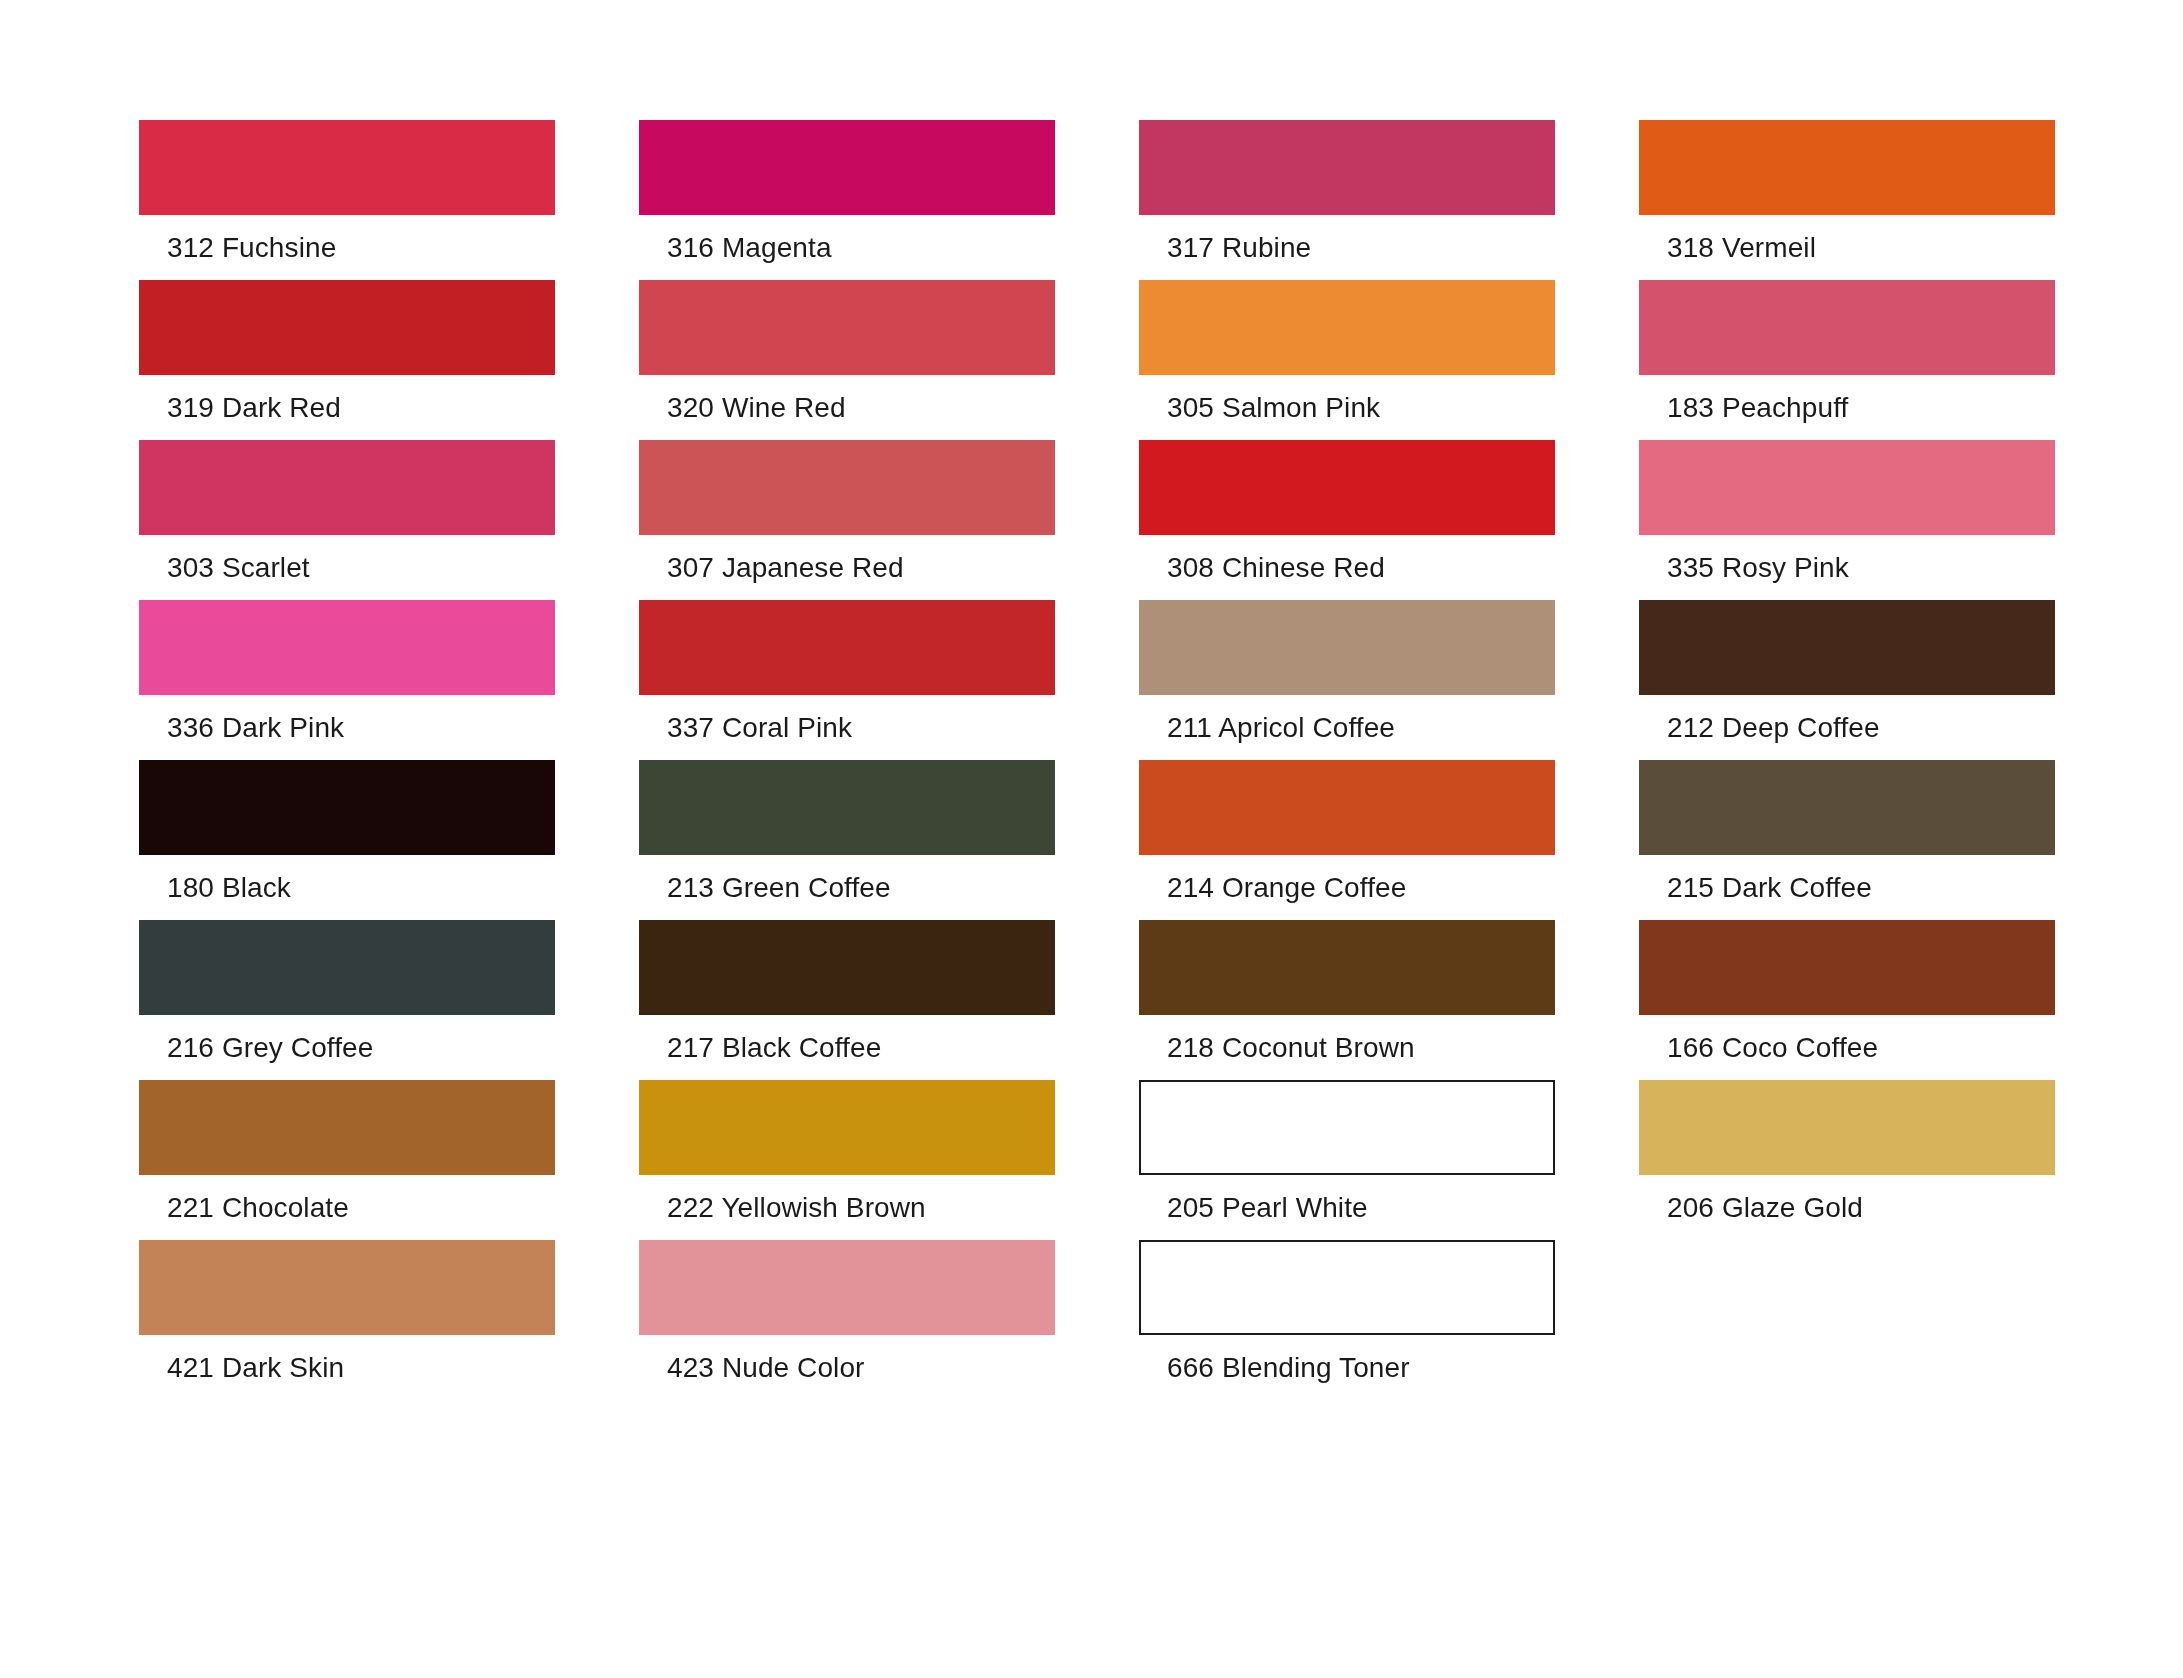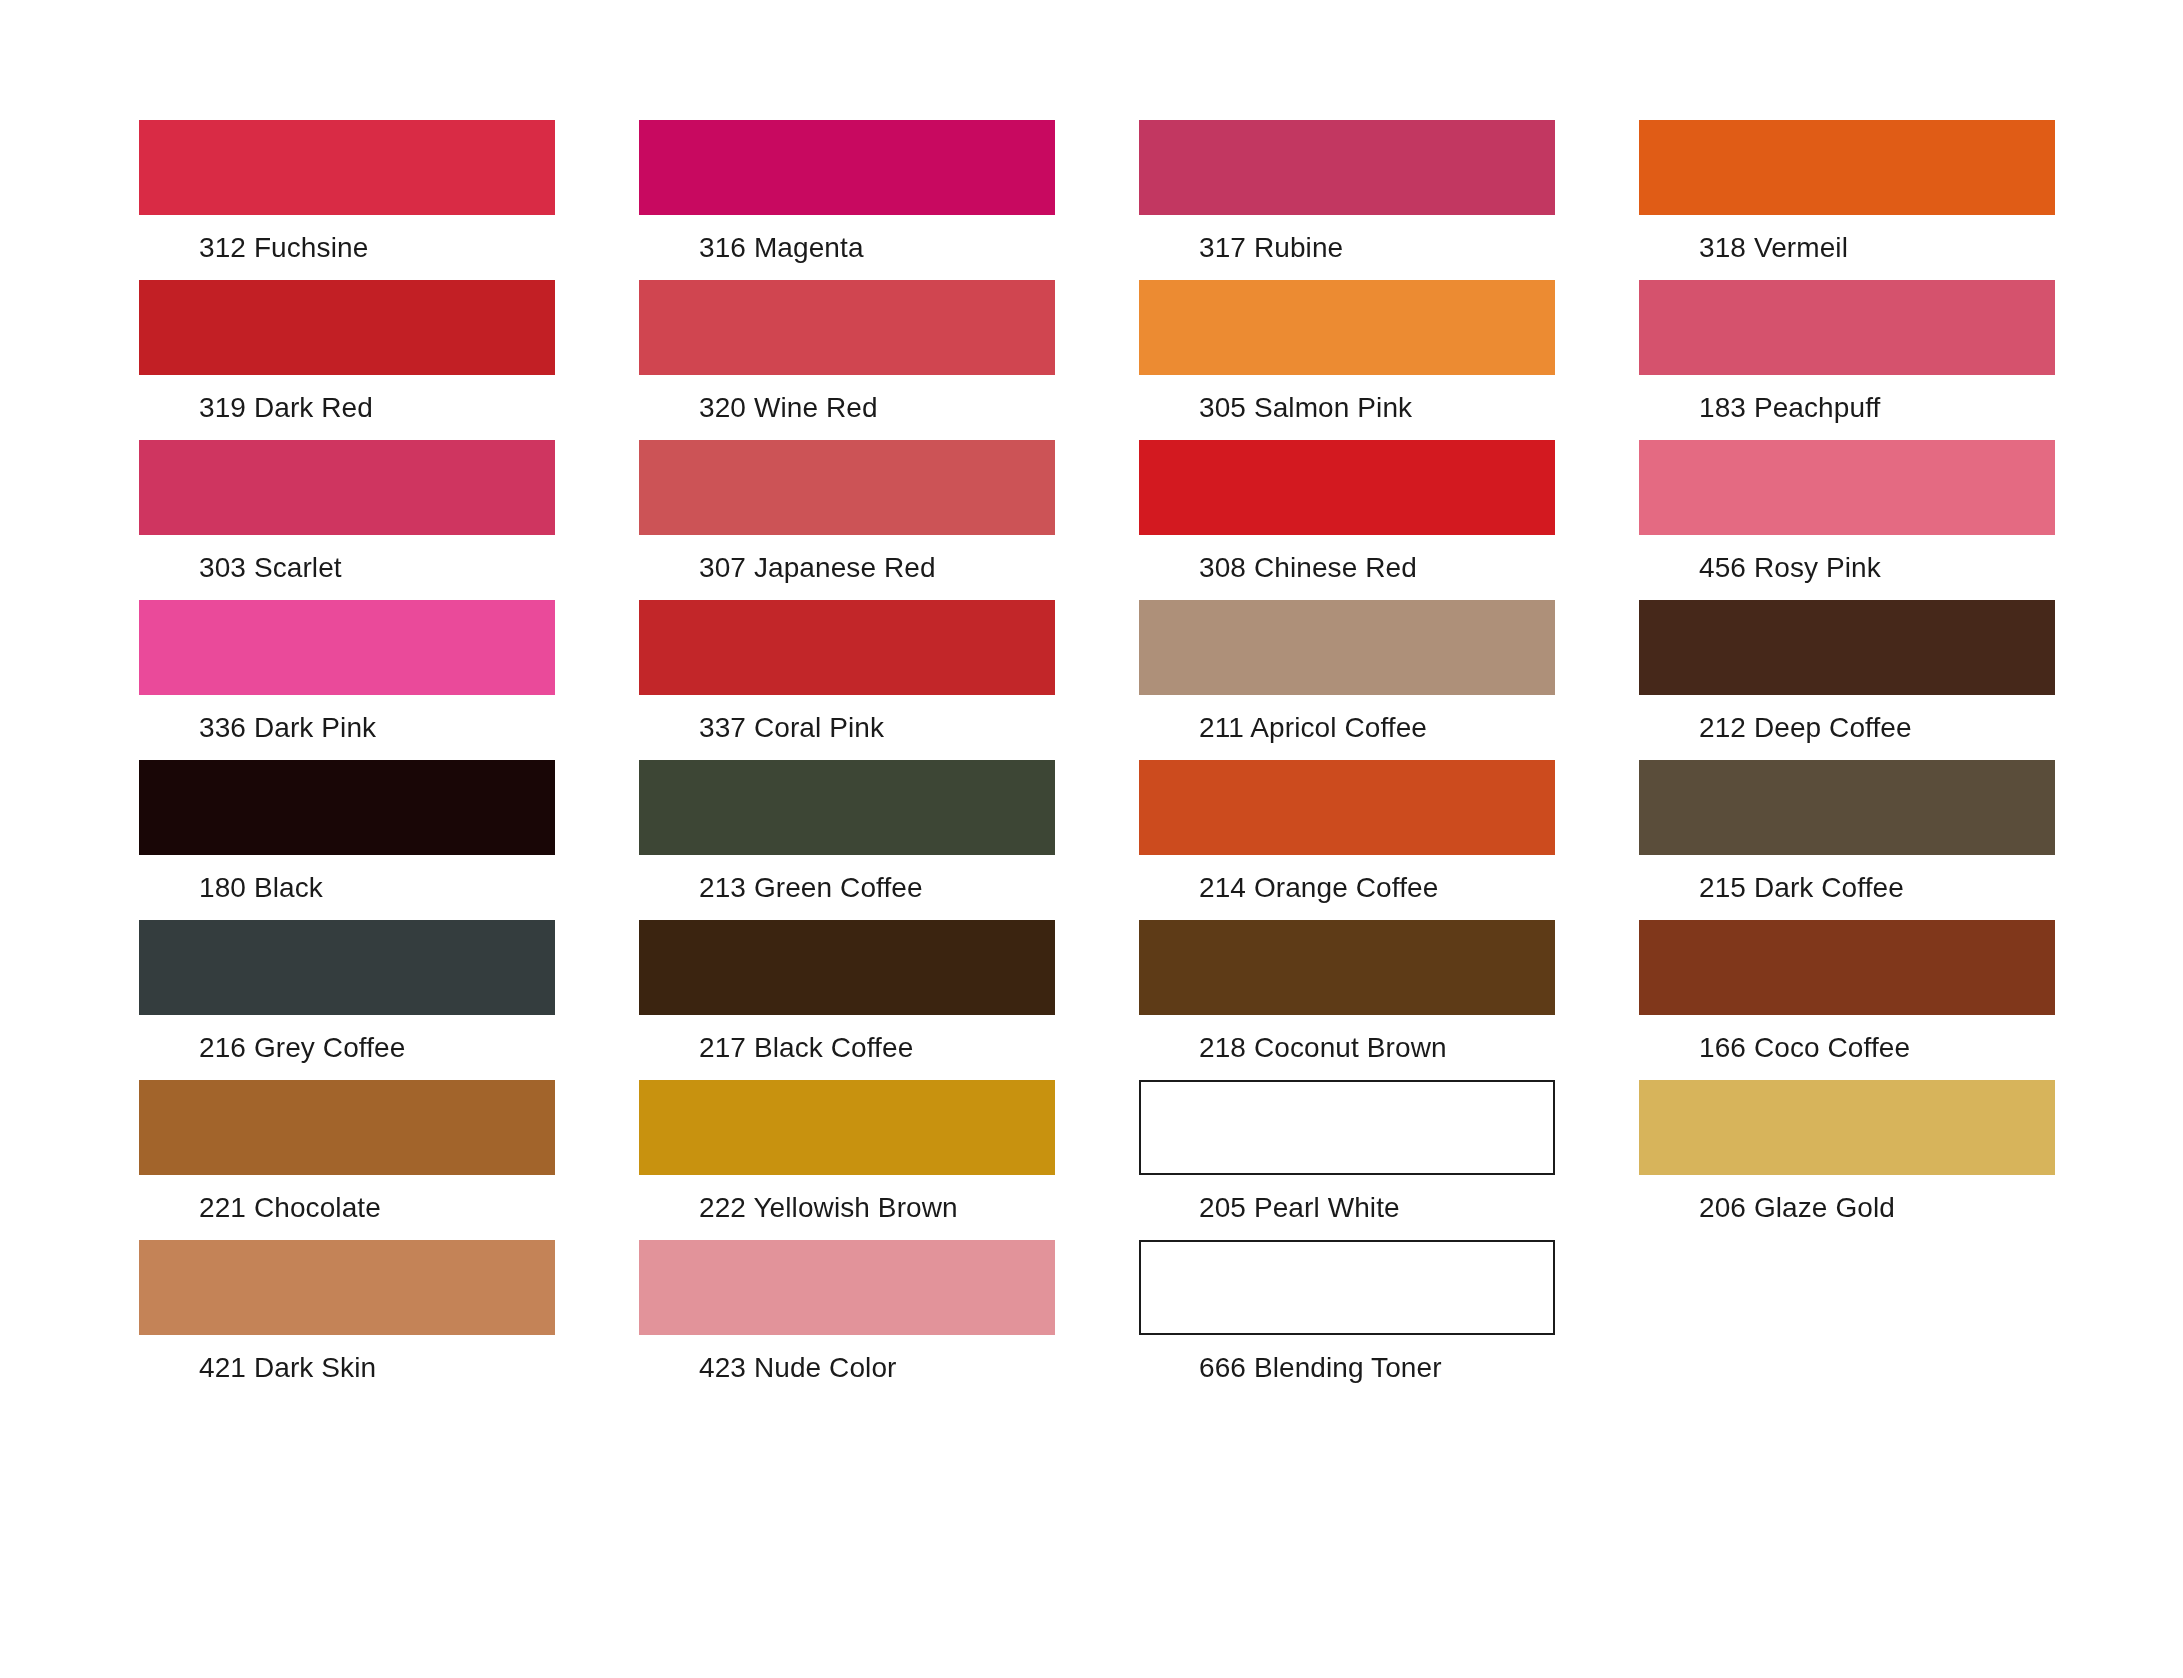--- a/index.html
+++ b/index.html
@@ -50,21 +50,21 @@
     display: block;
   }
 
   .swatch-chip.outlined {
     border: 2px solid #1b1b1b;
     background: #ffffff;
   }
 
   .swatch-label {
     display: block;
-    margin-left: 60px;
+    margin-left: 28px;
     margin-top: 15.7px;
     font-size: 28px;
     line-height: 33px;
     color: #1a1a1a;
     letter-spacing: 0.1px;
     white-space: nowrap;
     font-family: "Liberation Sans", "DejaVu Sans", sans-serif;
   }
 
   .swatch-cell.empty .swatch-chip,
@@ -116,21 +116,21 @@
       <div class="swatch-cell">
         <div class="swatch-chip" title="Japanese Red" style="background: rgb(204, 83, 86);"></div>
         <span class="swatch-label">307 Japanese Red</span>
       </div>
       <div class="swatch-cell">
         <div class="swatch-chip" title="Chinese Red" style="background: rgb(211, 25, 32);"></div>
         <span class="swatch-label">308 Chinese Red</span>
       </div>
       <div class="swatch-cell">
         <div class="swatch-chip" title="Rosy Pink" style="background: rgb(228, 106, 130);"></div>
-        <span class="swatch-label">456 Rosy Pink</span>
+        <span class="swatch-label">335 Rosy Pink</span>
       </div>
       <div class="swatch-cell">
         <div class="swatch-chip" title="Dark Pink" style="background: rgb(234, 74, 154);"></div>
         <span class="swatch-label">336 Dark Pink</span>
       </div>
       <div class="swatch-cell">
         <div class="swatch-chip" title="Coral Pink" style="background: rgb(194, 38, 41);"></div>
         <span class="swatch-label">337 Coral Pink</span>
       </div>
       <div class="swatch-cell">

